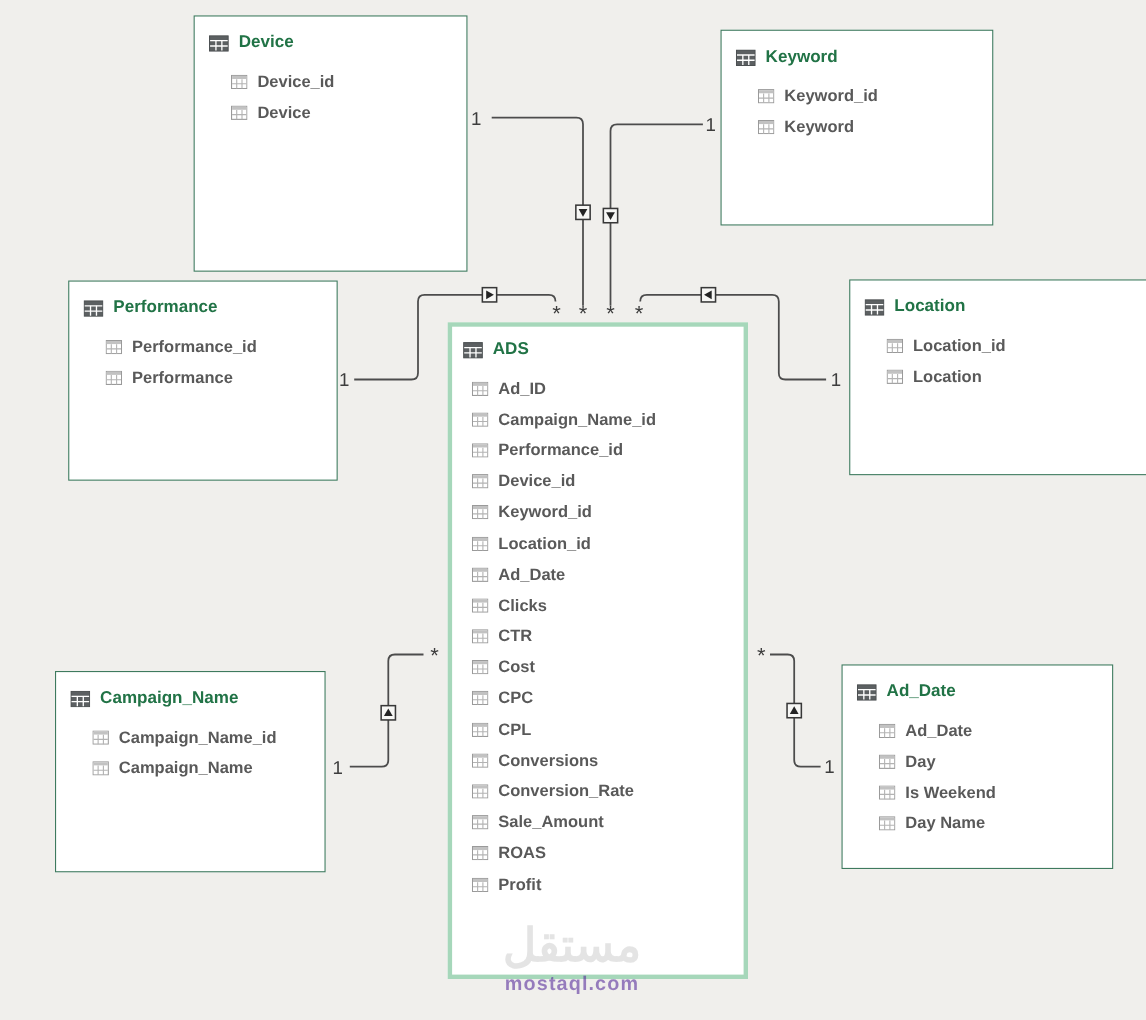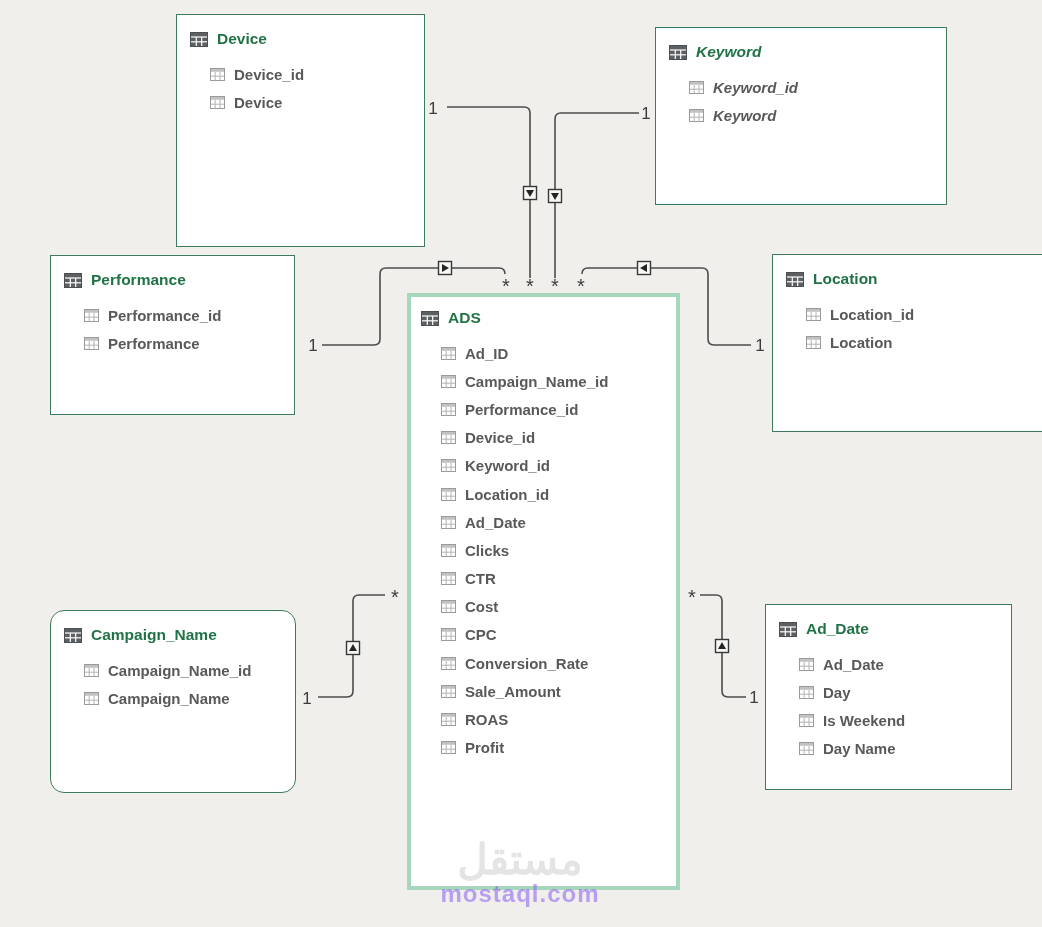--- a/index.html
+++ b/index.html
@@ -5,31 +5,31 @@
   html,body{margin:0;padding:0;background:#f0efec;}
   .canvas{position:relative;width:1042px;height:927px;background:#f0efec;overflow:hidden;
           font-family:"Liberation Sans",sans-serif;}
   #wires{position:absolute;left:0;top:0;z-index:1;}
   .tbl{position:absolute;background:#ffffff;border:1px solid #3e7a5e;box-sizing:border-box;z-index:2;}
   .tbl.selected{border:4px solid #a6d7ba;}
   .tbl-title{display:flex;align-items:center;gap:9px;padding:12px 8px 0 13px;height:24px;}
   .tbl.selected .tbl-title{padding:9px 12px 0 10px;}
   .tbl-name{color:#217346;font-size:15.5px;font-weight:700;white-space:nowrap;}
   .fields{padding:9px 4px 0 33px;}
-  .tbl.selected .fields{padding-left:30px;}
+  .tbl.selected .fields{padding-left:18px;}
   .field{display:flex;align-items:center;gap:9px;height:28.2px;}
   .field span.lbl{color:#595959;font-size:15px;font-weight:700;white-space:nowrap;}
   .icon{display:inline-flex;flex:0 0 auto;}
   .card{position:absolute;z-index:3;color:#3d3d3d;white-space:nowrap;}
   .card.one{font-size:17px;font-weight:400;transform:translate(-50%,-50%);}
   .card.many{font-size:20px;font-weight:400;transform:translate(-50%,-32%);}
   .watermark{position:absolute;left:520px;top:836px;transform:translateX(-50%);z-index:4;
              text-align:center;pointer-events:none;opacity:.55;}
   .wm-ar{font-size:42px;font-weight:700;color:#cfcfcf;line-height:48px;}
-  .wm-site{font-size:24px;font-weight:700;color:#8b5cf6;letter-spacing:1px;line-height:20px;}
+  .wm-site{font-size:18px;font-weight:700;color:#4c1d95;letter-spacing:1px;line-height:20px;}
 </style>
 </head>
 <body>
 
 <div class="canvas">
   <svg id="wires" width="1042" height="927" viewBox="0 0 1042 927">
       <g>
         <path d="M447 107 H524 Q530 107 530 113 V278" fill="none" stroke="#4c4c4c" stroke-width="1.6"></path>
         <rect x="523.5" y="186.5" width="13" height="13" fill="#f7f7f5" stroke="#383838" stroke-width="1.4"></rect>
         <path d="M526 190 L534 190 L530 197 Z" fill="#242424"></path>
@@ -100,21 +100,21 @@
                   <line x1="5.2" y1="4" x2="5.2" y2="12.5"></line>
                   <line x1="10" y1="4" x2="10" y2="12.5"></line>
                   <line x1="1" y1="8.2" x2="14" y2="8.2"></line>
                 </g>
               </svg>
             </span>
             <span class="lbl">Device</span>
           </div>
         </div>
       </div>
-      <div class="tbl" style="left: 655px; top: 27px; width: 292px; height: 178px; font-style: italic;">
+      <div class="tbl" style="left: 655px; top: 27px; width: 248px; height: 178px;">
         <div class="tbl-title">
           <span class="icon">
             <svg width="18" height="15" viewBox="0 0 18 15">
               <rect x="0.5" y="0.5" width="17" height="14" fill="#5c6062" stroke="#4c5052"></rect>
               <g stroke="#ffffff" stroke-width="1.2">
                 <line x1="1" y1="5" x2="17" y2="5"></line>
                 <line x1="1" y1="9.8" x2="17" y2="9.8"></line>
                 <line x1="6.3" y1="5" x2="6.3" y2="14"></line>
                 <line x1="11.7" y1="5" x2="11.7" y2="14"></line>
               </g>
@@ -146,21 +146,21 @@
                   <line x1="5.2" y1="4" x2="5.2" y2="12.5"></line>
                   <line x1="10" y1="4" x2="10" y2="12.5"></line>
                   <line x1="1" y1="8.2" x2="14" y2="8.2"></line>
                 </g>
               </svg>
             </span>
             <span class="lbl">Keyword</span>
           </div>
         </div>
       </div>
-      <div class="tbl" style="left: 50px; top: 255px; width: 245px; height: 160px;">
+      <div class="tbl" style="left: 62px; top: 255px; width: 245px; height: 182px;">
         <div class="tbl-title">
           <span class="icon">
             <svg width="18" height="15" viewBox="0 0 18 15">
               <rect x="0.5" y="0.5" width="17" height="14" fill="#5c6062" stroke="#4c5052"></rect>
               <g stroke="#ffffff" stroke-width="1.2">
                 <line x1="1" y1="5" x2="17" y2="5"></line>
                 <line x1="1" y1="9.8" x2="17" y2="9.8"></line>
                 <line x1="6.3" y1="5" x2="6.3" y2="14"></line>
                 <line x1="11.7" y1="5" x2="11.7" y2="14"></line>
               </g>
@@ -420,20 +420,48 @@
               <svg width="15" height="13" viewBox="0 0 15 13">
                 <rect x="0.5" y="0.5" width="14" height="12" fill="#ffffff" stroke="#9a9a9a"></rect>
                 <rect x="1" y="1" width="13" height="2.8" fill="#c2c2c2"></rect>
                 <g stroke="#b3b3b3" stroke-width="1">
                   <line x1="5.2" y1="4" x2="5.2" y2="12.5"></line>
                   <line x1="10" y1="4" x2="10" y2="12.5"></line>
                   <line x1="1" y1="8.2" x2="14" y2="8.2"></line>
                 </g>
               </svg>
             </span>
+            <span class="lbl">CPL</span>
+          </div>
+          <div class="field">
+            <span class="icon">
+              <svg width="15" height="13" viewBox="0 0 15 13">
+                <rect x="0.5" y="0.5" width="14" height="12" fill="#ffffff" stroke="#9a9a9a"></rect>
+                <rect x="1" y="1" width="13" height="2.8" fill="#c2c2c2"></rect>
+                <g stroke="#b3b3b3" stroke-width="1">
+                  <line x1="5.2" y1="4" x2="5.2" y2="12.5"></line>
+                  <line x1="10" y1="4" x2="10" y2="12.5"></line>
+                  <line x1="1" y1="8.2" x2="14" y2="8.2"></line>
+                </g>
+              </svg>
+            </span>
+            <span class="lbl">Conversions</span>
+          </div>
+          <div class="field">
+            <span class="icon">
+              <svg width="15" height="13" viewBox="0 0 15 13">
+                <rect x="0.5" y="0.5" width="14" height="12" fill="#ffffff" stroke="#9a9a9a"></rect>
+                <rect x="1" y="1" width="13" height="2.8" fill="#c2c2c2"></rect>
+                <g stroke="#b3b3b3" stroke-width="1">
+                  <line x1="5.2" y1="4" x2="5.2" y2="12.5"></line>
+                  <line x1="10" y1="4" x2="10" y2="12.5"></line>
+                  <line x1="1" y1="8.2" x2="14" y2="8.2"></line>
+                </g>
+              </svg>
+            </span>
             <span class="lbl">Conversion_Rate</span>
           </div>
           <div class="field">
             <span class="icon">
               <svg width="15" height="13" viewBox="0 0 15 13">
                 <rect x="0.5" y="0.5" width="14" height="12" fill="#ffffff" stroke="#9a9a9a"></rect>
                 <rect x="1" y="1" width="13" height="2.8" fill="#c2c2c2"></rect>
                 <g stroke="#b3b3b3" stroke-width="1">
                   <line x1="5.2" y1="4" x2="5.2" y2="12.5"></line>
                   <line x1="10" y1="4" x2="10" y2="12.5"></line>
@@ -466,21 +494,21 @@
                   <line x1="5.2" y1="4" x2="5.2" y2="12.5"></line>
                   <line x1="10" y1="4" x2="10" y2="12.5"></line>
                   <line x1="1" y1="8.2" x2="14" y2="8.2"></line>
                 </g>
               </svg>
             </span>
             <span class="lbl">Profit</span>
           </div>
         </div>
       </div>
-      <div class="tbl" style="left: 50px; top: 610px; width: 246px; height: 183px; border-radius: 14px;">
+      <div class="tbl" style="left: 50px; top: 610px; width: 246px; height: 183px;">
         <div class="tbl-title">
           <span class="icon">
             <svg width="18" height="15" viewBox="0 0 18 15">
               <rect x="0.5" y="0.5" width="17" height="14" fill="#5c6062" stroke="#4c5052"></rect>
               <g stroke="#ffffff" stroke-width="1.2">
                 <line x1="1" y1="5" x2="17" y2="5"></line>
                 <line x1="1" y1="9.8" x2="17" y2="9.8"></line>
                 <line x1="6.3" y1="5" x2="6.3" y2="14"></line>
                 <line x1="11.7" y1="5" x2="11.7" y2="14"></line>
               </g>

